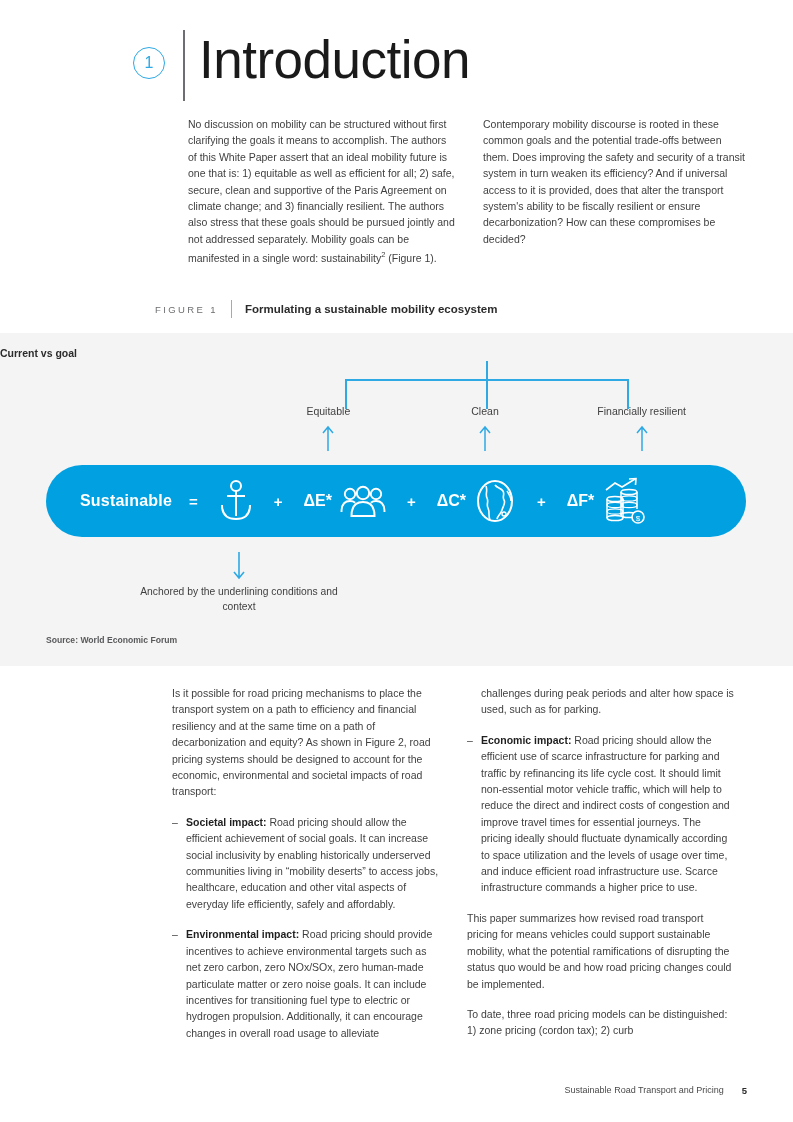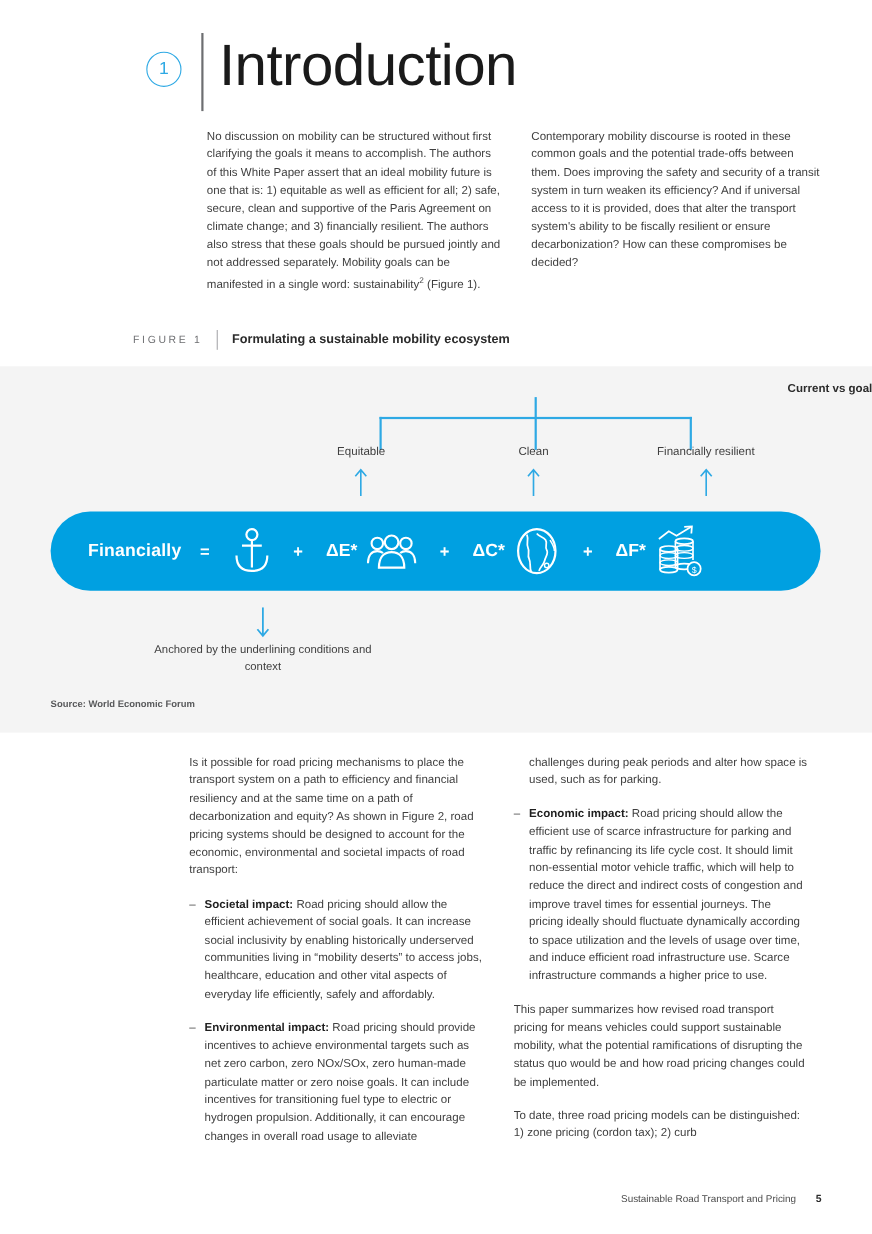--- a/index.html
+++ b/index.html
@@ -82,20 +82,21 @@
     top: 300px;
     display: flex;
     align-items: center;
     height: 18px;
   }
   .figure-label {
     font-size: 9.5px;
     letter-spacing: 2.4px;
     color: #6d6e71;
     width: 66px;
+    margin-left: 34px;
   }
   .figure-caption-rule {
     width: 1px;
     height: 18px;
     background: #a9a9ac;
     margin-left: 10px;
     margin-right: 13px;
   }
   .figure-caption-text {
     font-size: 11.5px;
@@ -110,21 +111,21 @@
     top: 333px;
     width: 793px;
     height: 333px;
     background: #f4f4f4;
   }
 
   .fig-title {
     position: absolute;
     left: 0; right: 0;
     top: 14px;
-    text-align: right;
+    text-align: left;
     font-size: 10.5px;
     font-weight: bold;
     color: #2b2b2b;
   }
 
   
   .bracket {
     position: absolute;
     left: 345px;
     top: 46px;
@@ -340,21 +341,21 @@
       <span class="up-arrow">
         <svg width="14" height="26" viewBox="0 0 14 26">
             <path d="M7 26 L7 2 M2 8 L7 2 L12 8" stroke="#2ea9e4" stroke-width="1.5" fill="none"></path>
           </svg>
       </span>
     </div>
   </div>
 </div>
 
 <div class="blue-pill">
-  <span class="pill-word">Financially</span>
+  <span class="pill-word">Sustainable</span>
   <span class="pill-op">=</span>
 
   <span class="pill-icon">
     <svg width="34" height="44" viewBox="0 0 34 44">
       <circle cx="17" cy="7" r="5" stroke="#fff" stroke-width="2" fill="none"></circle>
       <line x1="17" y1="12" x2="17" y2="37" stroke="#fff" stroke-width="2"></line>
       <line x1="8" y1="17" x2="26" y2="17" stroke="#fff" stroke-width="2"></line>
       <path d="M3 26 C3 38 11 40 17 40 C23 40 31 38 31 26" stroke="#fff" stroke-width="2" fill="none"></path>
     </svg>
   </span>

